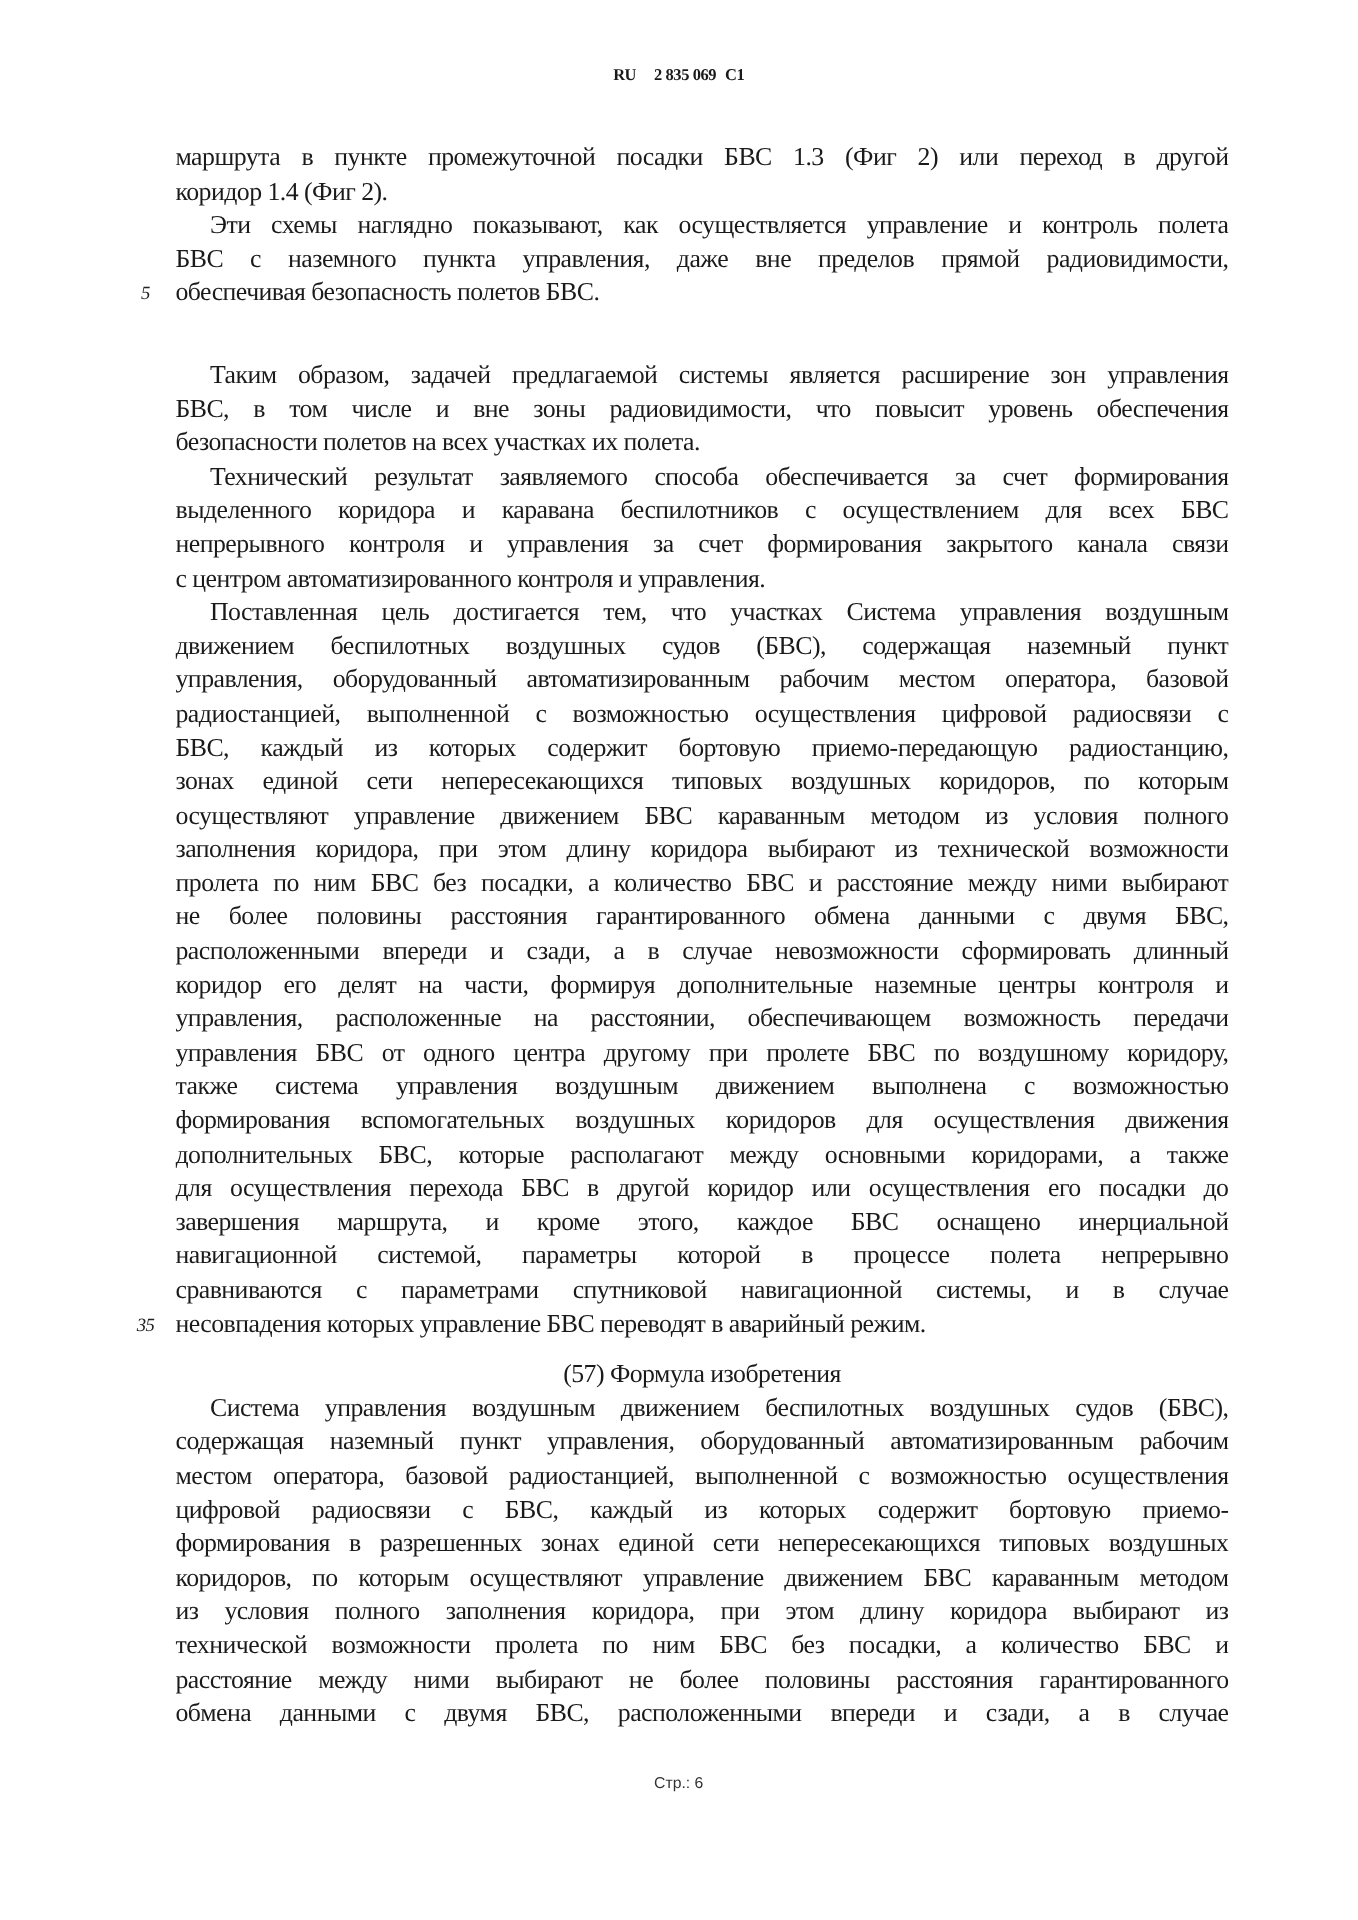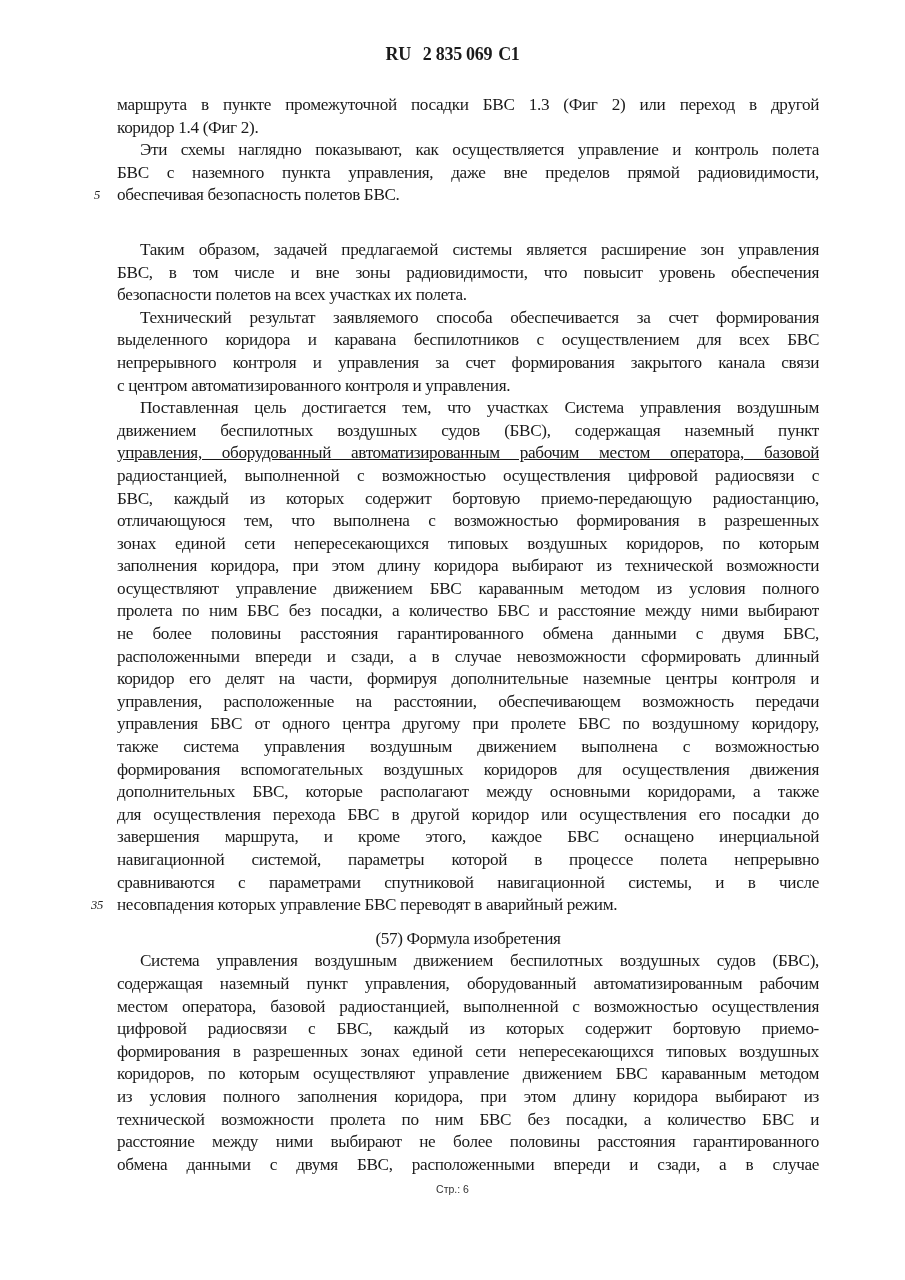--- a/index.html
+++ b/index.html
@@ -1,19 +1,19 @@
 <!DOCTYPE html>
 <html><head>
 <meta charset="utf-8">
 <style>
   html, body { margin: 0; padding: 0; background: #ffffff; }
   body { width: 905px; height: 1280px; position: relative; overflow: hidden;
          font-family: "Liberation Serif", serif; color: #1a1a1a; }
   .header { position: absolute; top: 44px; left: 0; width: 905px; text-align: center;
-            font-size: 18px; font-weight: bold; letter-spacing: -0.3px; }
+            font-size: 11px; font-weight: bold; letter-spacing: -0.3px; }
   .header .gap { display: inline-block; width: 12px; }
   .body { position: absolute; top: 94px; left: 117px; width: 702px; }
   .line { position: relative; height: 22.6px; line-height: 22.6px; font-size: 17.2px;
           white-space: nowrap; letter-spacing: -0.35px; }
   .line.justify { text-align: justify; text-align-last: justify; }
   .line.indent { padding-left: 23px; }
   .line.center { text-align: center; }
   .lnum { position: absolute; left: -31px; width: 22px; text-align: center;
           font-style: italic; font-size: 12.5px; color: #222; }
   .gap-line { height: 11px; }
@@ -36,40 +36,39 @@
       <div class="line"><span class="lnum">5</span><span>обеспечивая безопасность полетов БВС.</span></div>
       <div class="line justify indent" style="white-space: normal; overflow: hidden; margin-top: 32px;"><span>Таким образом, задачей предлагаемой системы является расширение зон управления</span></div>
       <div class="line justify" style="white-space: normal; overflow: hidden;"><span>БВС, в том числе и вне зоны радиовидимости, что повысит уровень обеспечения</span></div>
       <div class="line"><span>безопасности полетов на всех участках их полета.</span></div>
       <div class="line justify indent" style="white-space: normal; overflow: hidden;"><span>Технический результат заявляемого способа обеспечивается за счет формирования</span></div>
       <div class="line justify" style="white-space: normal; overflow: hidden;"><span>выделенного коридора и каравана беспилотников с осуществлением для всех БВС</span></div>
       <div class="line justify" style="white-space: normal; overflow: hidden;"><span>непрерывного контроля и управления за счет формирования закрытого канала связи</span></div>
       <div class="line"><span>с центром автоматизированного контроля и управления.</span></div>
       <div class="line justify indent" style="white-space: normal; overflow: hidden;"><span>Поставленная цель достигается тем, что участках Система управления воздушным</span></div>
       <div class="line justify" style="white-space: normal; overflow: hidden;"><span>движением беспилотных воздушных судов (БВС), содержащая наземный пункт</span></div>
-      <div class="line justify" style="white-space: normal; overflow: hidden; text-decoration: underline;"><span>управления, оборудованный автоматизированным рабочим местом оператора, базовой</span></div>
+      <div class="line justify" style="white-space: normal; overflow: hidden;"><span>управления, оборудованный автоматизированным рабочим местом оператора, базовой</span></div>
       <div class="line justify" style="white-space: normal; overflow: hidden;"><span>радиостанцией, выполненной с возможностью осуществления цифровой радиосвязи с</span></div>
       <div class="line justify" style="white-space: normal; overflow: hidden;"><span>БВС, каждый из которых содержит бортовую приемо-передающую радиостанцию,</span></div>
-      <div class="line justify" style="white-space: normal; overflow: hidden;"><span>отличающуюся тем, что выполнена с возможностью формирования в разрешенных</span></div>
       <div class="line justify" style="white-space: normal; overflow: hidden;"><span>зонах единой сети непересекающихся типовых воздушных коридоров, по которым</span></div>
+      <div class="line justify" style="white-space: normal; overflow: hidden;"><span>осуществляют управление движением БВС караванным методом из условия полного</span></div>
       <div class="line justify" style="white-space: normal; overflow: hidden;"><span>заполнения коридора, при этом длину коридора выбирают из технической возможности</span></div>
-      <div class="line justify" style="white-space: normal; overflow: hidden;"><span>осуществляют управление движением БВС караванным методом из условия полного</span></div>
       <div class="line justify" style="white-space: normal; overflow: hidden;"><span>пролета по ним БВС без посадки, а количество БВС и расстояние между ними выбирают</span></div>
       <div class="line justify" style="white-space: normal; overflow: hidden;"><span>не более половины расстояния гарантированного обмена данными с двумя БВС,</span></div>
       <div class="line justify" style="white-space: normal; overflow: hidden;"><span>расположенными впереди и сзади, а в случае невозможности сформировать длинный</span></div>
       <div class="line justify" style="white-space: normal; overflow: hidden;"><span>коридор его делят на части, формируя дополнительные наземные центры контроля и</span></div>
       <div class="line justify" style="white-space: normal; overflow: hidden;"><span>управления, расположенные на расстоянии, обеспечивающем возможность передачи</span></div>
       <div class="line justify" style="white-space: normal; overflow: hidden;"><span>управления БВС от одного центра другому при пролете БВС по воздушному коридору,</span></div>
       <div class="line justify" style="white-space: normal; overflow: hidden;"><span>также система управления воздушным движением выполнена с возможностью</span></div>
       <div class="line justify" style="white-space: normal; overflow: hidden;"><span>формирования вспомогательных воздушных коридоров для осуществления движения</span></div>
       <div class="line justify" style="white-space: normal; overflow: hidden;"><span>дополнительных БВС, которые располагают между основными коридорами, а также</span></div>
       <div class="line justify" style="white-space: normal; overflow: hidden;"><span>для осуществления перехода БВС в другой коридор или осуществления его посадки до</span></div>
       <div class="line justify" style="white-space: normal; overflow: hidden;"><span>завершения маршрута, и кроме этого, каждое БВС оснащено инерциальной</span></div>
       <div class="line justify" style="white-space: normal; overflow: hidden;"><span>навигационной системой, параметры которой в процессе полета непрерывно</span></div>
-      <div class="line justify" style="white-space: normal; overflow: hidden;"><span>сравниваются с параметрами спутниковой навигационной системы, и в числе</span></div>
+      <div class="line justify" style="white-space: normal; overflow: hidden;"><span>сравниваются с параметрами спутниковой навигационной системы, и в случае</span></div>
       <div class="line"><span class="lnum">35</span><span>несовпадения которых управление БВС переводят в аварийный режим.</span></div>
     </div>
   <div class="gap-line"></div>
   <div class="line center">(57)  Формула изобретения</div>
   <div id="claims">
       <div class="line justify indent" style="white-space: normal; overflow: hidden;"><span>Система управления воздушным движением беспилотных воздушных судов (БВС),</span></div>
       <div class="line justify" style="white-space: normal; overflow: hidden;"><span>содержащая наземный пункт управления, оборудованный автоматизированным рабочим</span></div>
       <div class="line justify" style="white-space: normal; overflow: hidden;"><span>местом оператора, базовой радиостанцией, выполненной с возможностью осуществления</span></div>
       <div class="line justify" style="white-space: normal; overflow: hidden;"><span>цифровой радиосвязи с БВС, каждый из которых содержит бортовую приемо-</span></div>
       <div class="line justify" style="white-space: normal; overflow: hidden;"><span>формирования в разрешенных зонах единой сети непересекающихся типовых воздушных</span></div>

